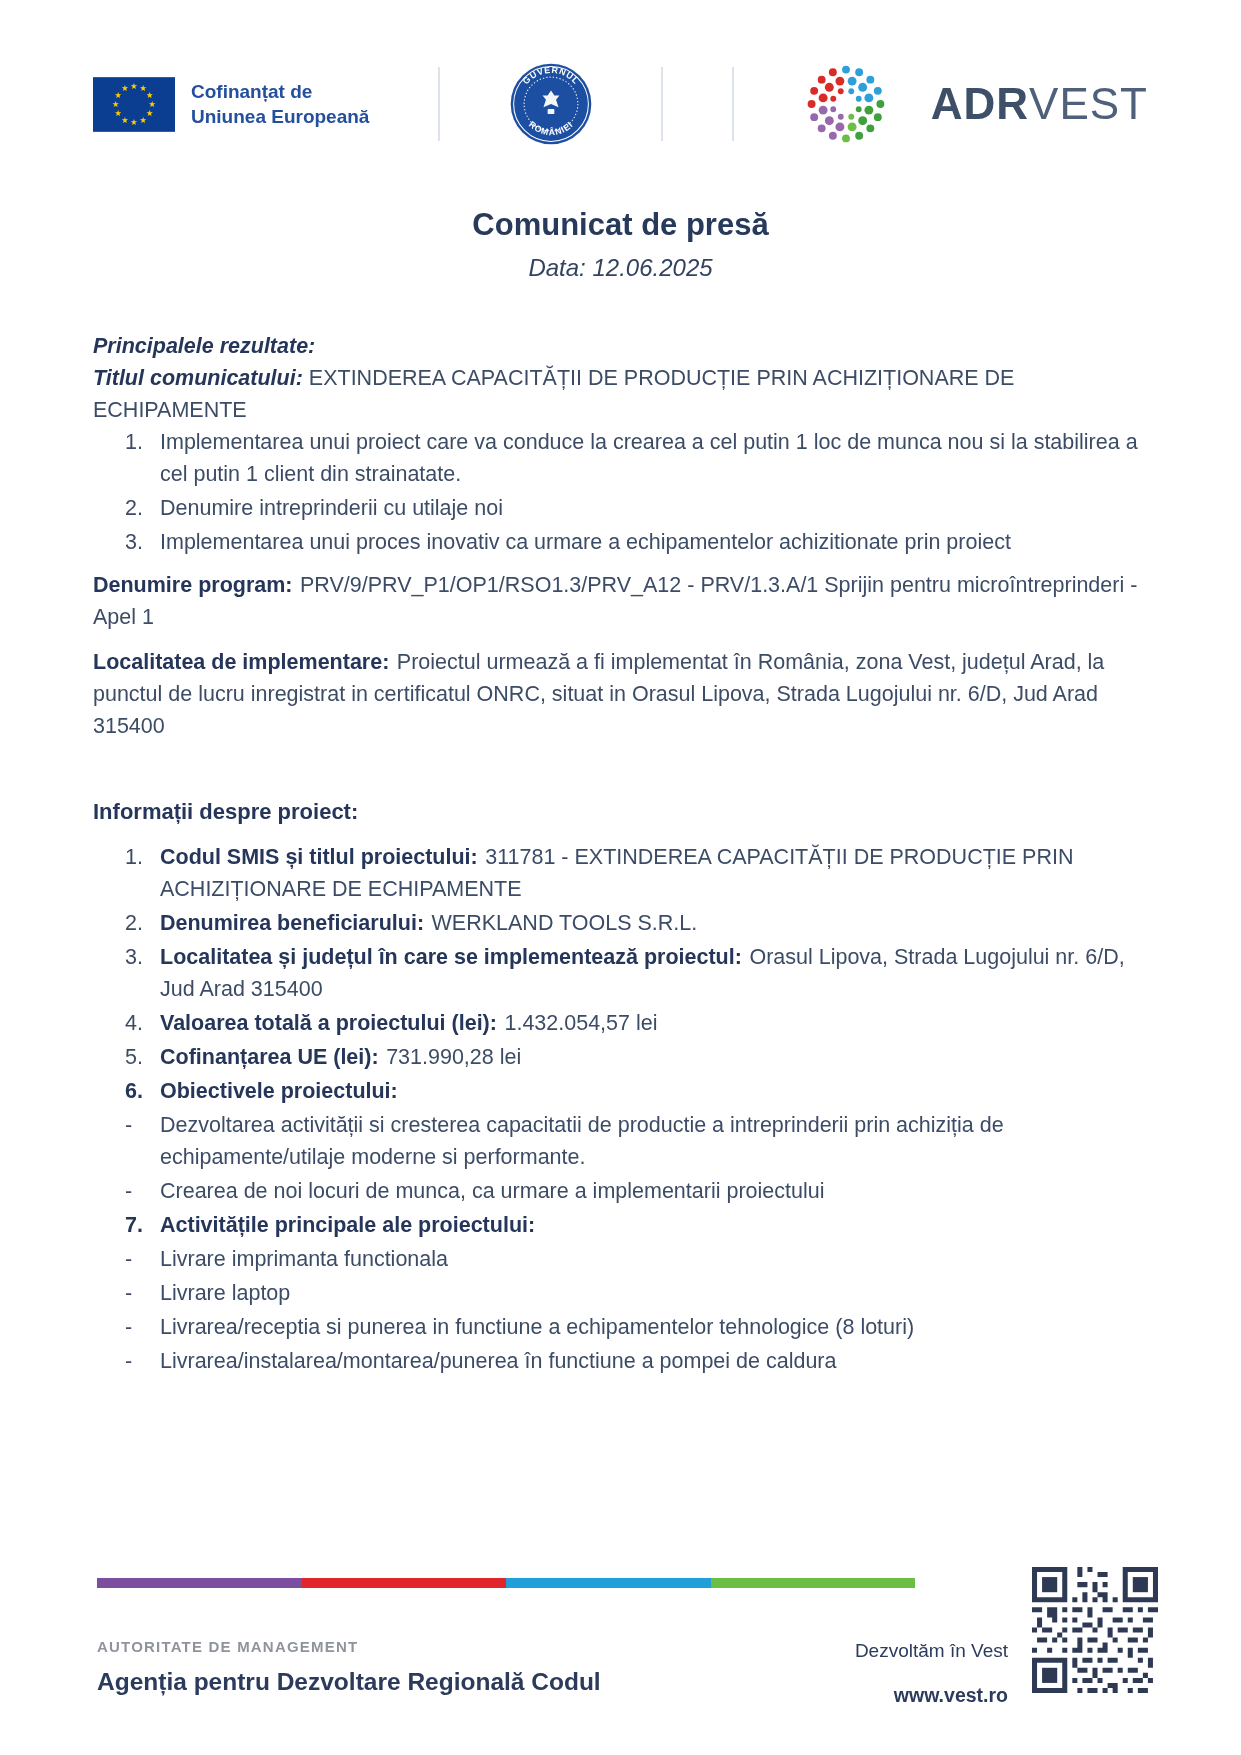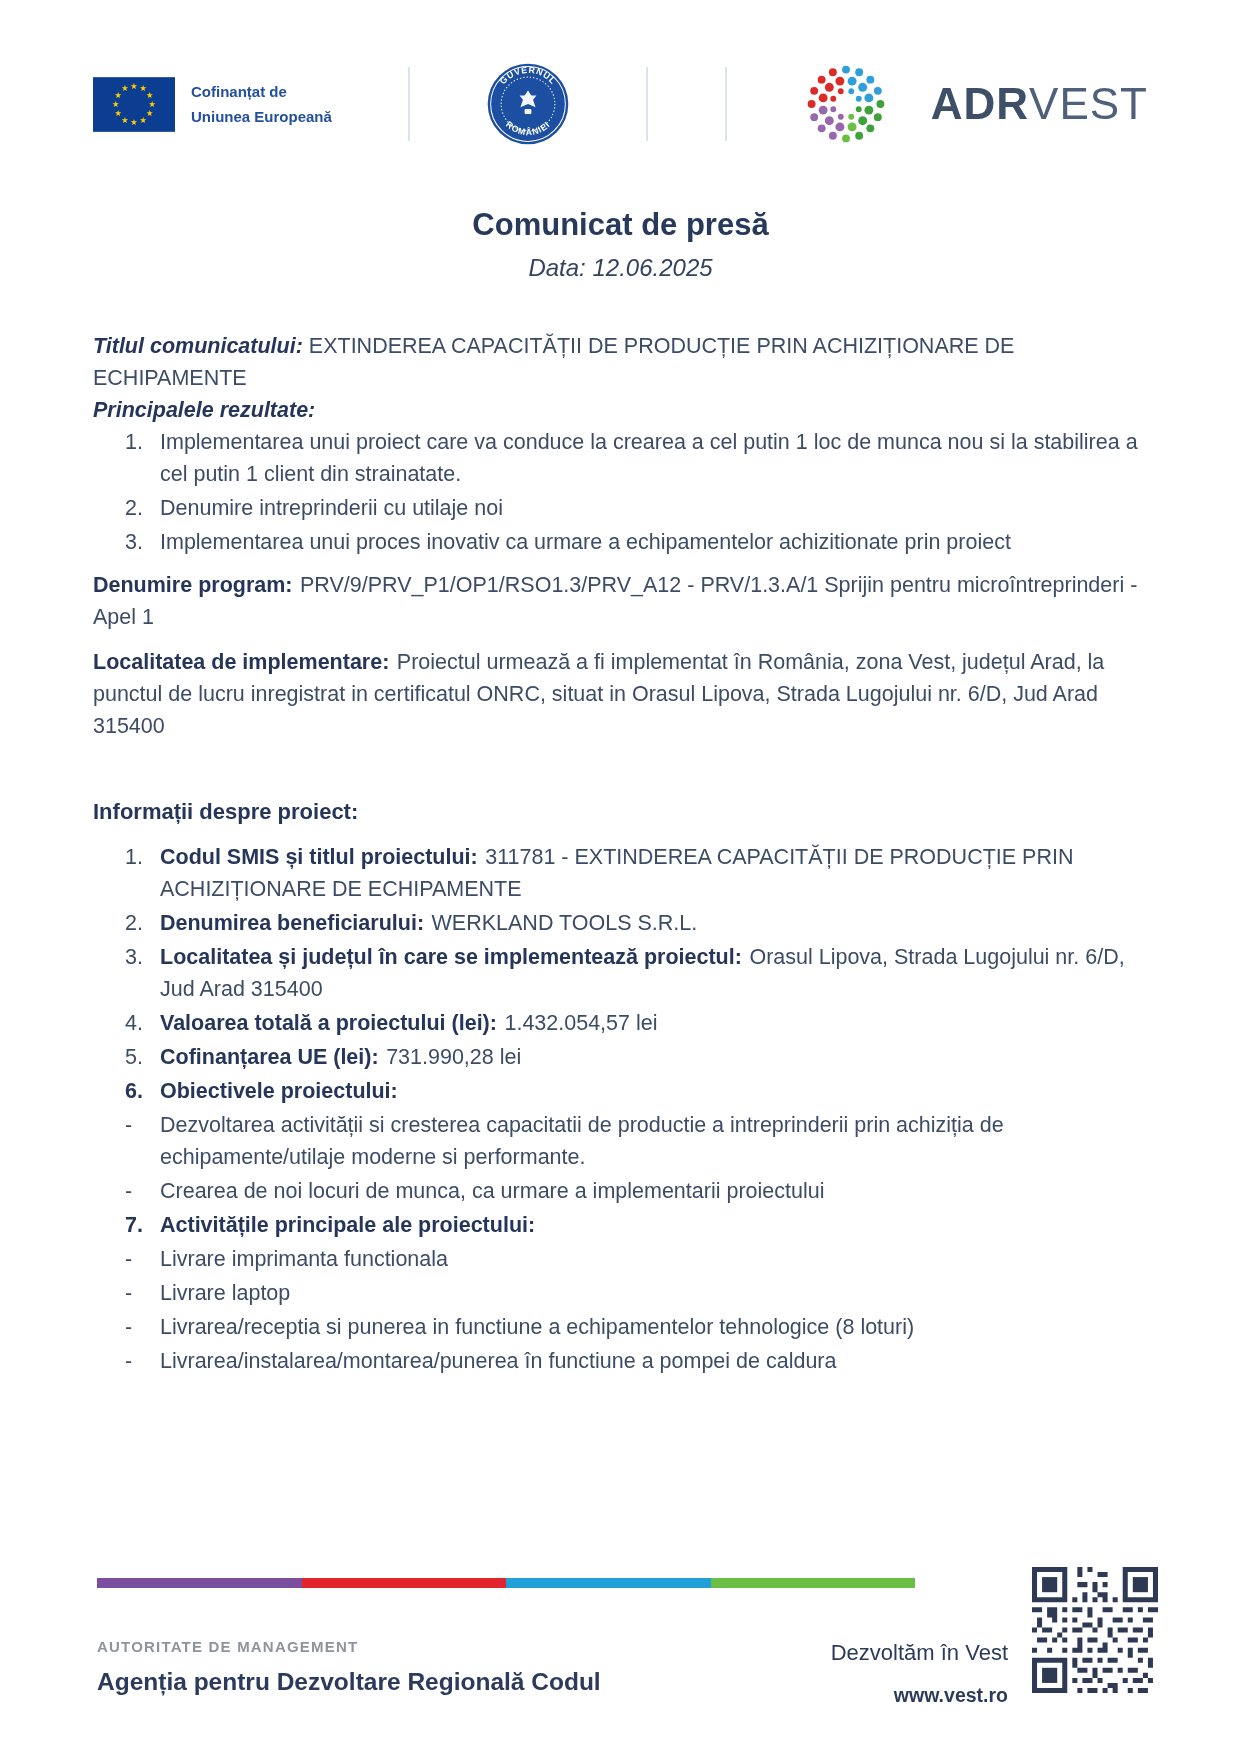--- a/index.html
+++ b/index.html
@@ -8,21 +8,21 @@
     font-family:"Liberation Sans",sans-serif;color:#3C4C66;overflow:hidden;
   }
   
   .logo-strip{
     position:absolute;top:58px;left:93px;right:93px;height:92px;
     display:flex;align-items:center;justify-content:space-between;
   }
   .logo-group{display:flex;align-items:center;gap:16px;}
   .logo-divider{width:2px;height:74px;background:#DCE3EB;}
   .eu-flag{width:82px;height:55px;display:block;}
-  .eu-text{font-size:15px;font-weight:bold;color:#234F9E;line-height:25px;}
+  .eu-text{font-size:19px;font-weight:bold;color:#234F9E;line-height:25px;}
   .gov-seal{width:84px;height:84px;display:block;}
   .prv-swirl{
     width:76px;height:76px;border-radius:50%;position:relative;flex:0 0 auto;
     background:conic-gradient(#2FA8DD 0 88deg,#5CB947 88deg 178deg,#9768AC 178deg 268deg,#E8392C 268deg 360deg);
   }
   .prv-swirl::after{
     content:"";position:absolute;left:50%;top:50%;width:46%;height:46%;
     transform:translate(-50%,-50%);background:#fff;border-radius:50%;
   }
   .prv-text{font-size:19px;color:#2B3C5F;line-height:24px;letter-spacing:1px;font-weight:500;}
@@ -48,21 +48,21 @@
   .li .num.boldnum{font-weight:bold;color:#25365A;}
   .li .txt{flex:1;}
   .gap-after{margin-bottom:11px;}
   
   .footer-bar{position:absolute;left:97px;top:1578px;width:818px;height:10px;display:flex;}
   .footer-bar .seg{flex:1;height:100%;}
   .qr{position:absolute;left:1032px;top:1567px;width:126px;height:126px;}
   .am-label{position:absolute;left:97px;top:1638px;font-size:15px;font-weight:bold;
     letter-spacing:1.2px;color:#8F949C;}
   .agency{position:absolute;left:97px;top:1668px;font-size:24.5px;font-weight:bold;color:#2C3B5C;}
-  .slogan{position:absolute;right:233px;top:1640px;font-size:22px;color:#2C3B5C;}
+  .slogan{position:absolute;right:233px;top:1640px;font-size:19px;color:#2C3B5C;}
   .website{position:absolute;right:233px;top:1684px;font-size:19.5px;font-weight:bold;color:#2C3B5C;}
 </style>
 </head>
 <body>
 
 <div class="page">
 
   <div class="logo-strip">
 
     <div class="logo-group">
@@ -159,26 +159,26 @@
     </div>
   </div>
 
   <div class="title-block">
     <h1 class="doc-title">Comunicat de presă</h1>
     <div class="doc-date">Data: 12.06.2025</div>
   </div>
 
   <div class="content">
 
+    <p class="para tight bi">Principalele rezultate:</p>
+
     <p class="para tight">
       <span class="bi">Titlul comunicatului:</span>
       <span>EXTINDEREA CAPACITĂȚII DE PRODUCȚIE PRIN ACHIZIȚIONARE DE ECHIPAMENTE</span>
     </p>
-
-    <p class="para tight bi">Principalele rezultate:</p>
 
     <div class="olist">
       <div class="li">
         <span class="num">1.</span>
         <div class="txt">Implementarea unui proiect care va conduce la crearea a cel putin 1 loc de munca nou si la stabilirea a cel putin 1 client din strainatate.</div>
       </div>
       <div class="li">
         <span class="num">2.</span>
         <div class="txt">Denumire intreprinderii cu utilaje noi</div>
       </div>

